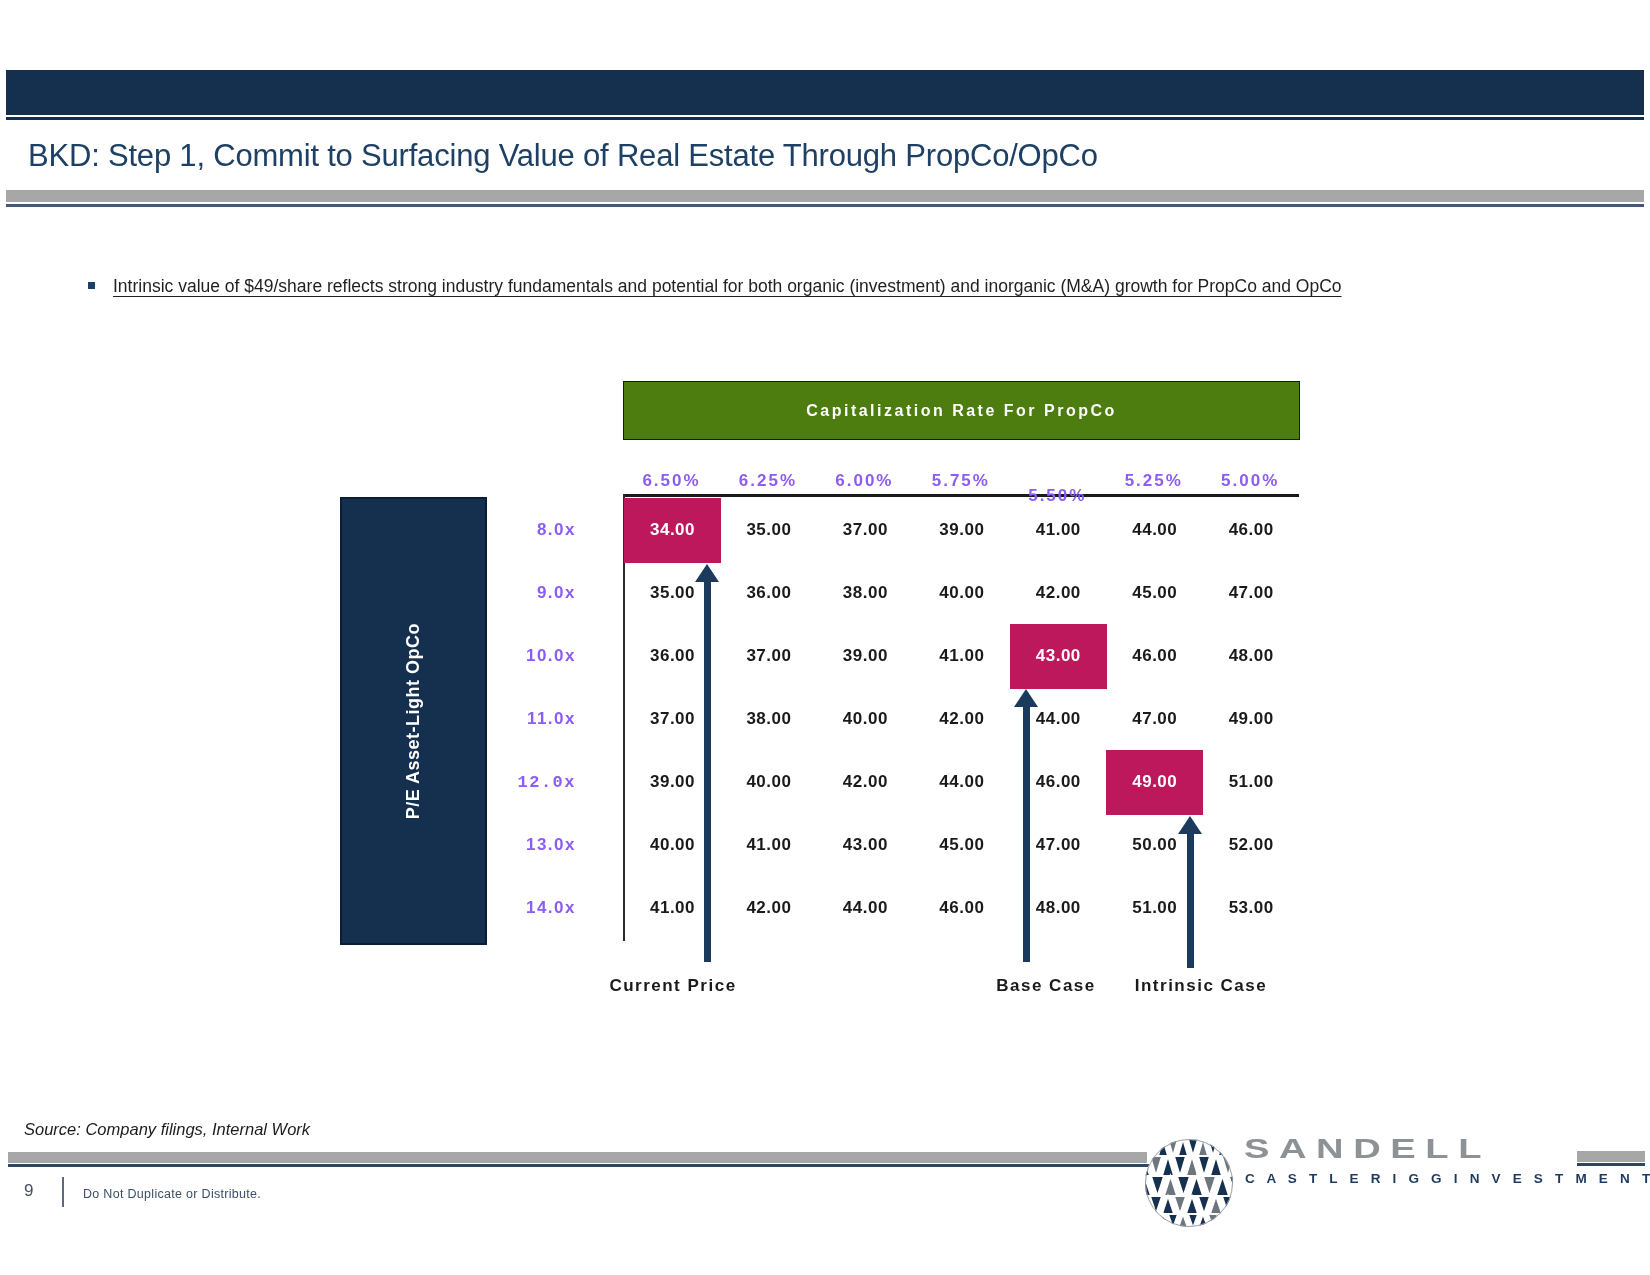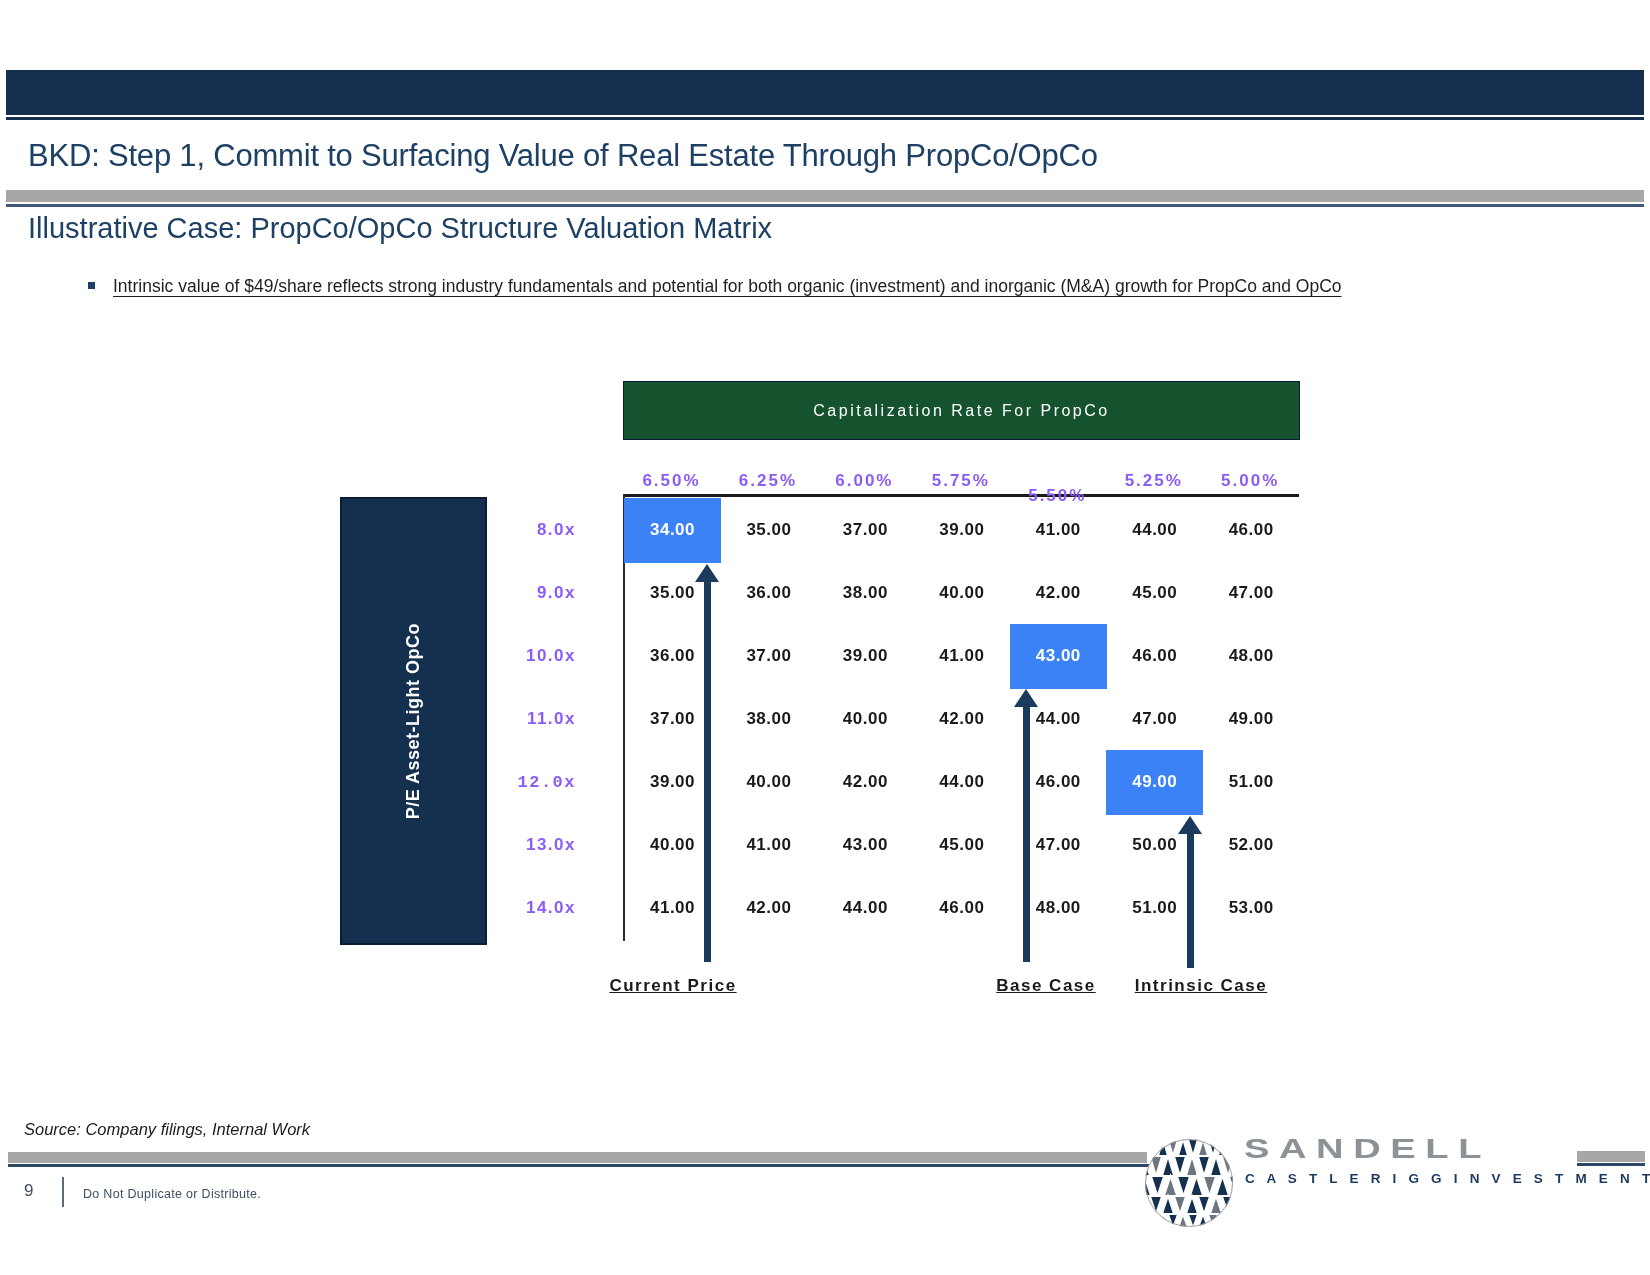--- a/index.html
+++ b/index.html
@@ -11,38 +11,38 @@
   .top-bar{position:absolute;left:6px;right:6px;top:70px;height:45px;background:#152f4e;}
   .top-bar-underline{position:absolute;left:6px;right:6px;top:117px;height:3px;background:#152f4e;}
   .title{position:absolute;left:28px;top:138px;font-size:31px;color:#1d4064;letter-spacing:-0.2px;white-space:nowrap;}
   .gray-divider{position:absolute;left:6px;right:6px;top:190px;height:12px;background:#a7a7a7;}
   .gray-divider-underline{position:absolute;left:6px;right:6px;top:204px;height:3px;background:#44597a;}
   .subtitle{position:absolute;left:28px;top:212px;font-size:29px;color:#1d4064;white-space:nowrap;}
   .bullet-row{position:absolute;left:88px;top:276px;font-size:17.5px;color:#1f1f1f;white-space:nowrap;}
   .bullet-marker{display:inline-block;width:7px;height:7px;background:#1d4064;margin-right:18px;vertical-align:3px;}
   .bullet-text{text-decoration:underline;text-underline-offset:4px;}
   
-  .matrix-header-box{position:absolute;left:623px;top:381px;width:675px;height:57px;background:#14532d;border:1px solid #0b1d33;
-    display:flex;align-items:center;justify-content:center;color:#fff;font-size:16px;font-weight:normal;letter-spacing:2.5px;}
+  .matrix-header-box{position:absolute;left:623px;top:381px;width:675px;height:57px;background:#4d7c0f;border:1px solid #0b1d33;
+    display:flex;align-items:center;justify-content:center;color:#fff;font-size:16px;font-weight:bold;letter-spacing:2.5px;}
   .side-axis-box{position:absolute;left:340px;top:497px;width:143px;height:444px;background:#152f4e;border:2px solid #0b1d33;
     display:flex;align-items:center;justify-content:center;}
   .side-axis-text{writing-mode:vertical-rl;transform:rotate(180deg);color:#fff;font-size:18px;font-weight:bold;letter-spacing:0.5px;white-space:nowrap;}
   .matrix-top-rule{position:absolute;left:623px;top:494px;width:676px;height:3px;background:#1a1a1a;}
   .matrix-left-rule{position:absolute;left:623px;top:494px;width:2px;height:447px;background:#2b2b2b;}
   .col-header{position:absolute;top:468px;width:97px;height:26px;display:flex;align-items:center;justify-content:center;
     font-size:17px;font-weight:bold;letter-spacing:2px;color:#8b5cf6;}
   .row-label{position:absolute;left:448px;width:130px;height:26px;display:flex;align-items:center;justify-content:flex-end;
     font-size:17px;font-weight:bold;letter-spacing:1.5px;color:#8b5cf6;padding-right:2px;box-sizing:border-box;}
   .cell{position:absolute;width:97px;height:65px;display:flex;align-items:center;justify-content:center;
     font-size:17px;font-weight:bold;letter-spacing:0.5px;color:#1a1a1a;}
-  .cell.hl{background:#3b82f6;color:#ffffff;}
+  .cell.hl{background:#be185d;color:#ffffff;}
   
   .arrow-shaft{position:absolute;width:7px;background:#1b3a5c;}
   .arrow-head{position:absolute;width:0;height:0;border-left:12px solid transparent;border-right:12px solid transparent;border-bottom:18px solid #1b3a5c;}
-  .case-label{position:absolute;top:976px;width:220px;text-align:center;font-size:17px;font-weight:bold;letter-spacing:1.5px;color:#1a1a1a;text-decoration:underline;}
+  .case-label{position:absolute;top:976px;width:220px;text-align:center;font-size:17px;font-weight:bold;letter-spacing:1.5px;color:#1a1a1a;}
   
   .source-note{position:absolute;left:24px;top:1120px;font-size:16.5px;font-style:italic;color:#1c1c1c;white-space:nowrap;}
   .footer-bar-left{position:absolute;left:8px;top:1152px;width:1139px;height:11px;background:#a7a7a7;}
   .footer-bar-left-line{position:absolute;left:8px;top:1164px;width:1141px;height:2.5px;background:#2c4663;}
   .footer-bar-right{position:absolute;left:1577px;top:1151px;width:68px;height:11px;background:#a7a7a7;}
   .footer-bar-right-line{position:absolute;left:1577px;top:1163px;width:68px;height:2.5px;background:#2c4663;}
   .globe{position:absolute;left:1142px;top:1136px;width:94px;height:94px;}
   .logo-wordmark{position:absolute;left:1244px;top:1133px;width:300px;font-size:36px;font-weight:bold;color:#8d9296;
     letter-spacing:9px;transform:scaleY(0.75) scaleX(1.06);transform-origin:left top;white-space:nowrap;}
   .logo-tagline{position:absolute;left:1245px;top:1171px;font-size:13.5px;font-weight:bold;letter-spacing:4.2px;color:#1d3a5e;white-space:nowrap;}
@@ -53,21 +53,20 @@
 </head>
 <body>
 
 <div id="slide">
 
   <div class="top-bar"></div>
   <div class="top-bar-underline"></div>
   <div class="title">BKD: Step 1, Commit to Surfacing Value of Real Estate Through PropCo/OpCo</div>
   <div class="gray-divider"></div>
   <div class="gray-divider-underline"></div>
-  <div class="subtitle">Illustrative Case: PropCo/OpCo Structure Valuation Matrix</div>
 
   <div class="bullet-row">
     <span class="bullet-marker"></span><span class="bullet-text">Intrinsic value of $49/share reflects strong industry fundamentals and potential for both organic (investment) and inorganic (M&amp;A) growth for PropCo and OpCo</span>
   </div>
 
   <div class="matrix-header-box">
     <span>Capitalization Rate For PropCo</span>
   </div>
   <div class="side-axis-box">
     <span class="side-axis-text">P/E Asset-Light OpCo</span>

